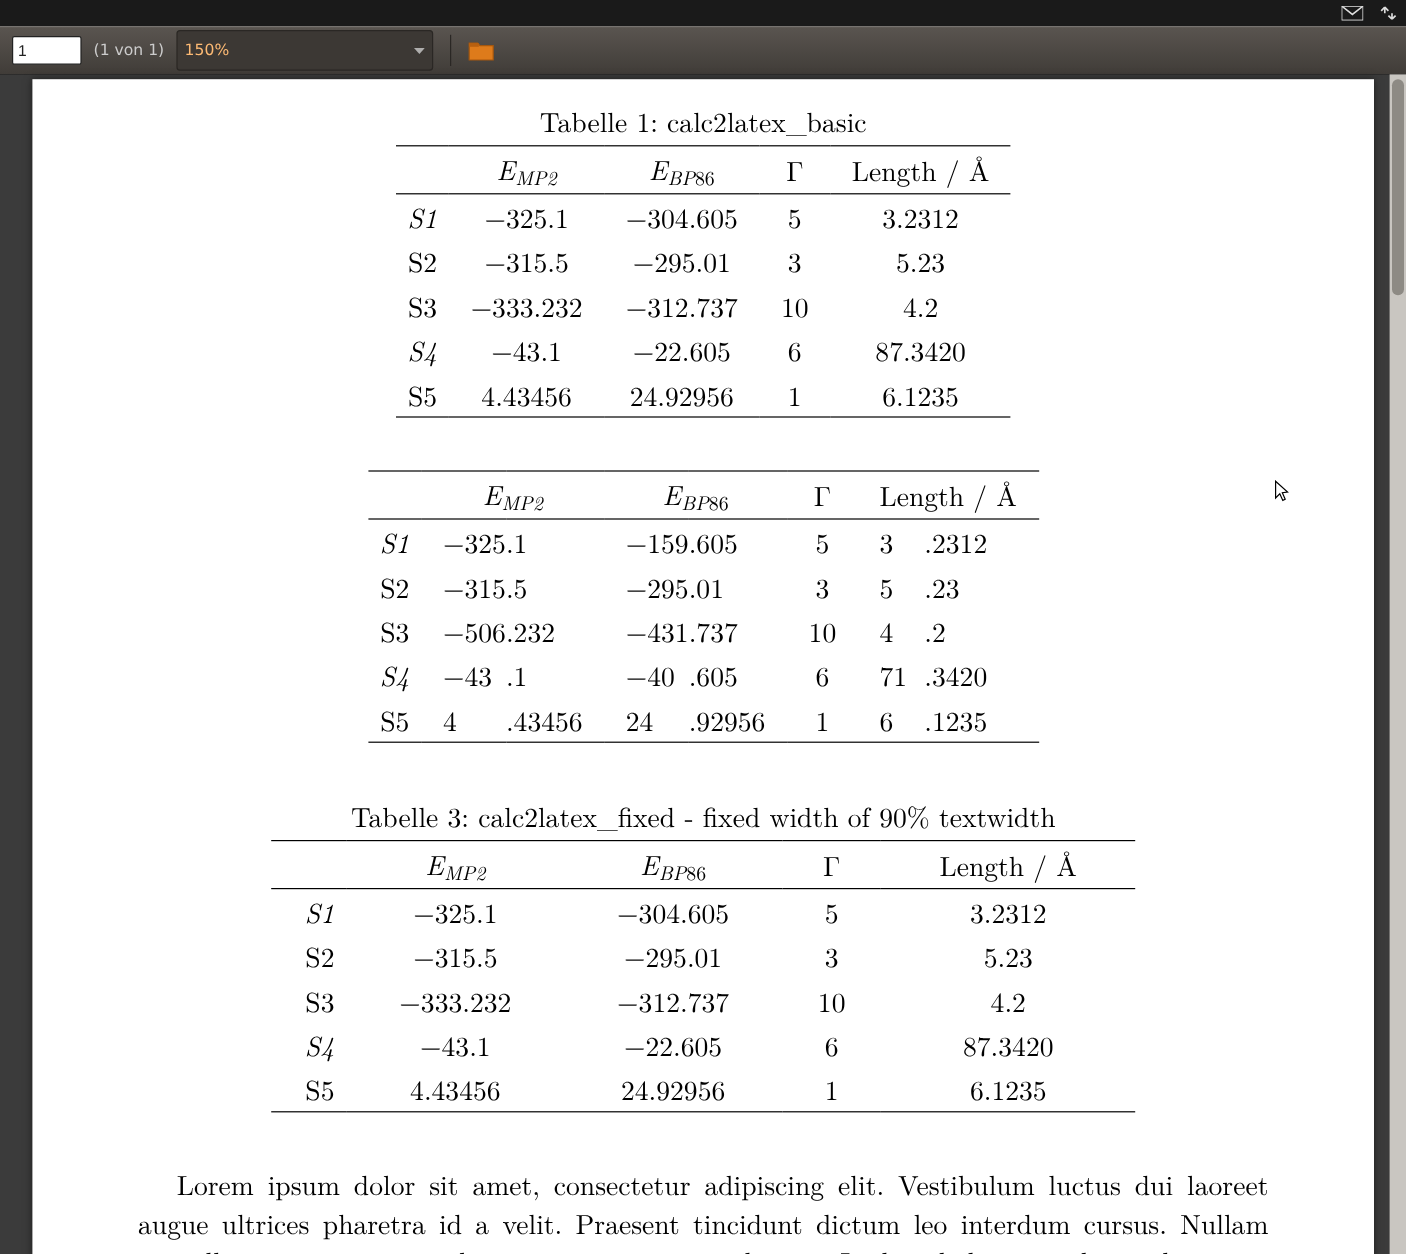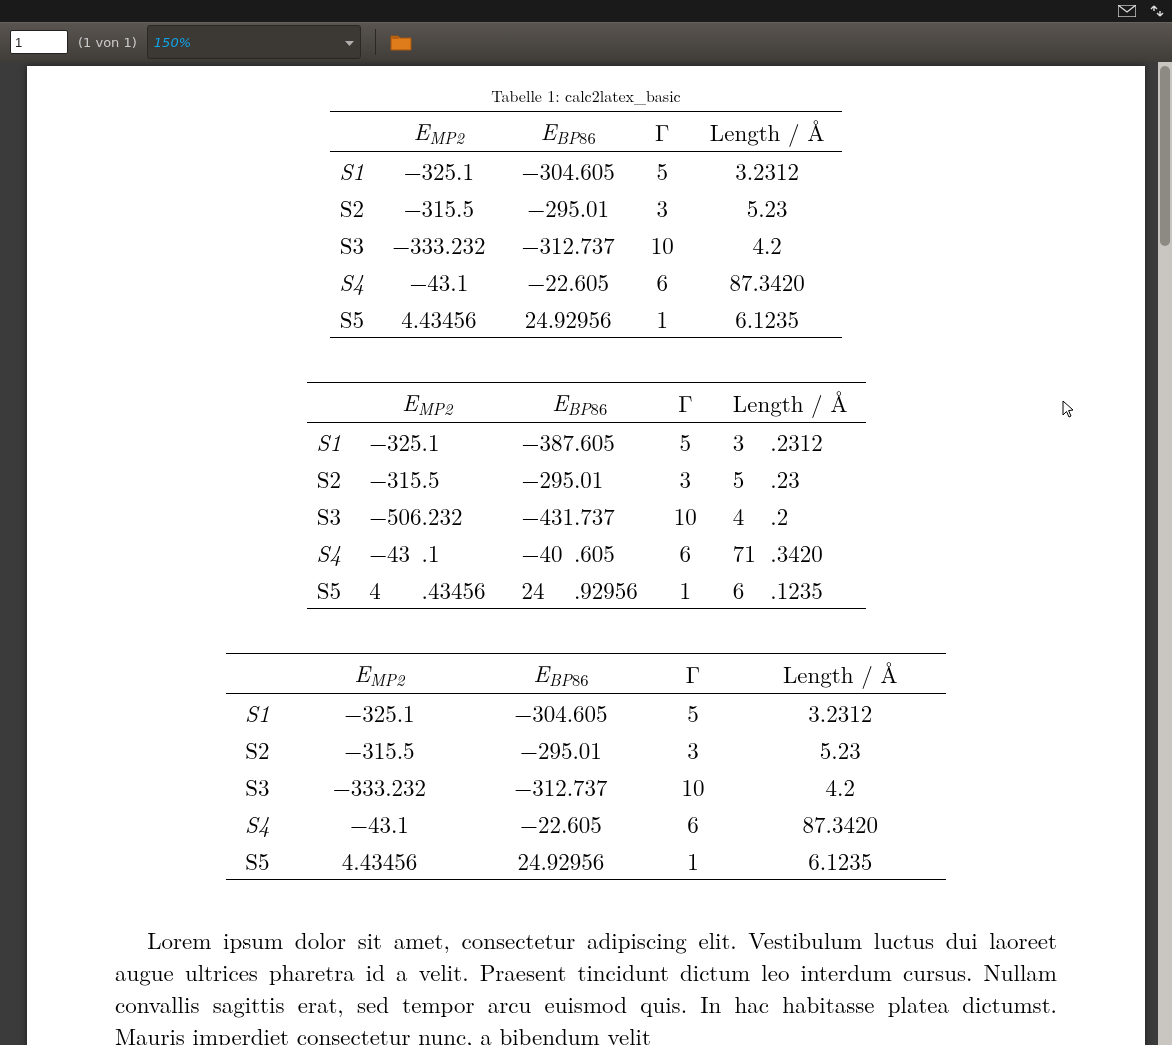--- a/index.html
+++ b/index.html
@@ -4,37 +4,37 @@
 <style>
   html,body{margin:0;padding:0;height:100%;font-family:"DejaVu Sans","Liberation Sans",sans-serif;background:#e8e7e4;}
   .desktop{width:1172px;height:1045px;position:relative;overflow:hidden;background:#e8e7e4;}
   
   .topbar{position:absolute;top:0;left:0;right:0;height:22px;background:#1a1a1a;display:flex;justify-content:flex-end;align-items:center;padding:0 8px;gap:14px;color:#ddd;}
   .topbar .ico{display:inline-flex;}
   
   .toolbar{position:absolute;top:22px;left:0;right:0;height:40px;background:linear-gradient(#5a5550,#403c38);display:flex;align-items:center;padding:0 10px;gap:10px;color:#ddd;font-size:13px;box-shadow:inset 0 1px 0 rgba(255,255,255,.08),0 1px 0 #000;}
   .pageinput{width:48px;height:22px;background:#fff;color:#222;border:1px solid #222;border-radius:2px;padding:0 4px;font-size:13px;}
   .pagecount{color:#ccc;}
-  .zoombox{height:24px;min-width:200px;background:#3c3834;border:1px solid #2a2724;border-radius:3px;display:flex;align-items:center;justify-content:space-between;padding:4px 6px;color:#0ea5e9;font-style:italic;}
+  .zoombox{height:24px;min-width:200px;background:#3c3834;border:1px solid #2a2724;border-radius:3px;display:flex;align-items:center;justify-content:space-between;padding:4px 6px;color:#fdba74;}
   .zoombox .chev{opacity:.8;}
   .vsep{width:1px;height:26px;background:#2a2724;margin:0 4px;}
   .folder-icon{width:22px;height:18px;display:inline-block;}
   
   .viewport{position:absolute;top:62px;left:0;right:0;bottom:0;background:#3b3b3b;display:flex;justify-content:center;}
   .scrollbar{position:absolute;right:0;top:0;bottom:0;width:14px;background:#c9c6c1;}
   .scrollbar .thumb{position:absolute;left:2px;right:2px;top:4px;height:180px;border-radius:6px;background:#8d8a84;}
   .page{margin:4px 0 0 0;width:1118px;background:#fff;box-shadow:0 0 6px rgba(0,0,0,.5);padding:18px 60px 0 60px;box-sizing:border-box;font-family:"Latin Modern Roman","CMU Serif","Times New Roman",serif;color:#000;height:100%;overflow:hidden;}
   
   .cursor{position:absolute;top:400px;left:1062px;pointer-events:none;}
   
   .tbl-wrap{display:flex;flex-direction:column;align-items:center;margin-bottom:44px;}
-  .caption{font-size:16px;margin-bottom:4px;}
+  .caption{font-size:23px;margin-bottom:4px;}
   table.latex{border-collapse:collapse;font-size:23px;}
   table.latex th,table.latex td{padding:2px 18px;font-weight:normal;text-align:center;white-space:nowrap;}
-  table.latex .rowlabel{text-align:center;padding-left:10px;padding-right:10px;}
+  table.latex .rowlabel{text-align:right;padding-left:10px;padding-right:10px;}
   table.latex .num-r{text-align:left;}
   table.latex .num-dec{text-align:left;font-variant-numeric:tabular-nums;}
   .hdr-row th{border-top:1.3px solid #000;border-bottom:.8px solid #000;padding-top:6px;padding-bottom:6px;}
   .last-row td{border-bottom:1.3px solid #000;padding-bottom:6px;}
   .bold{font-weight:bold;}
   .bolditalic{font-weight:bold;font-style:italic;}
   .italic{font-style:italic;}
   .sub{font-size:.72em;vertical-align:-.25em;font-style:italic;}
   .subn{font-size:.72em;vertical-align:-.25em;}
   .para{font-size:23px;line-height:1.38;text-align:justify;text-indent:1.4em;margin:0 28px;}
@@ -138,21 +138,21 @@
     <th class="rowlabel"></th>
     <th colspan="2"><span class="italic">E</span><span class="sub">MP2</span></th>
     <th colspan="2"><span class="italic">E</span><span class="sub">BP</span><span class="subn">86</span></th>
     <th>Γ</th>
     <th colspan="2">Length / Å</th>
   </tr>
               <tr class="">
       <td class="rowlabel bolditalic">S1</td>
       <td class="num-r" style="padding-right:0">−325</td>
                 <td class="num-dec" style="padding-left:0">.1</td>
-      <td class="num-r" style="padding-right:0">−387</td>
+      <td class="num-r" style="padding-right:0">−159</td>
                 <td class="num-dec" style="padding-left:0">.605</td>
       <td>5</td>
       <td class="num-r" style="padding-right:0">3</td>
                 <td class="num-dec" style="padding-left:0">.2312</td>
     </tr>
               <tr class="">
       <td class="rowlabel ">S2</td>
       <td class="num-r" style="padding-right:0">−315</td>
                 <td class="num-dec" style="padding-left:0">.5</td>
       <td class="num-r" style="padding-right:0">−295</td>
@@ -189,20 +189,21 @@
                 <td class="num-dec" style="padding-left:0">.92956</td>
       <td>1</td>
       <td class="num-r" style="padding-right:0">6</td>
                 <td class="num-dec" style="padding-left:0">.1235</td>
     </tr>
             </tbody>
           </table>
       </div>
 
       <div class="tbl-wrap">
+        <div class="caption">Tabelle 3: calc2latex_fixed - fixed width of 90% textwidth</div>
         <table class="latex" style="width:720px" id="tbl3">
             <tbody>
               <tr class="hdr-row">
     <th class="rowlabel"></th>
     <th><span class="italic">E</span><span class="sub">MP2</span></th>
     <th><span class="italic">E</span><span class="sub">BP</span><span class="subn">86</span></th>
     <th>Γ</th>
     <th>Length / Å</th>
   </tr>
               <tr class="">

